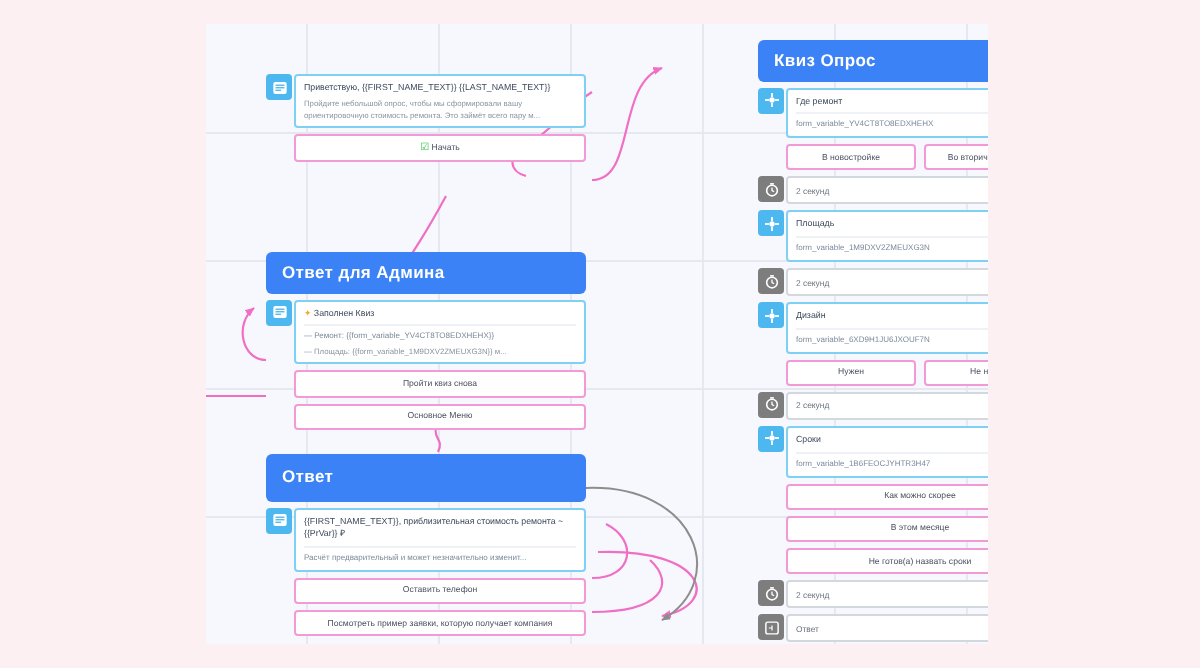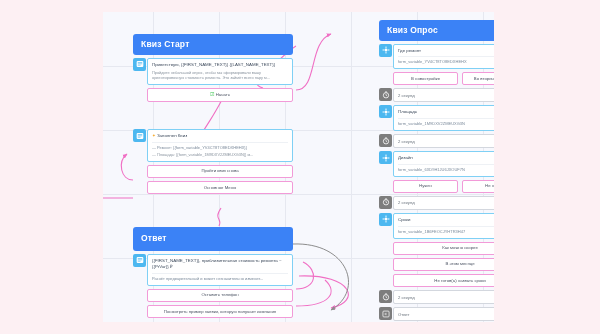--- a/index.html
+++ b/index.html
@@ -139,21 +139,20 @@
       <path d="M193,294 C228,294 235,280 222,268"></path>
 
       <path d="M196,264 C250,262 258,290 228,296" marker-end="url(#ah)"></path>
     </g>
     <g fill="none" stroke="#8d8d8d" stroke-width="1">
       <path d="M190,232 C245,230 262,278 228,298" marker-end="url(#ahg)"></path>
     </g>
   </svg>
 
   <div class="node" id="n-start">
-    <div class="node-head">Квиз Старт</div>
     <div class="row">
       <span class="badge">
         <svg width="8" height="8" viewBox="0 0 12 12">
             <rect x="1" y="1.5" width="10" height="9" rx="1.5" fill="#fff"></rect>
             <rect x="2.6" y="3.4" width="6.8" height="1" fill="#4db8f0"></rect>
             <rect x="2.6" y="5.3" width="6.8" height="1" fill="#4db8f0"></rect>
             <rect x="2.6" y="7.2" width="4.2" height="1" fill="#4db8f0"></rect>
           </svg>
       </span>
       <div class="card">
@@ -163,20 +162,21 @@
     </div>
     <div class="pad-l">
       <div class="btn">
         <span class="chk">☑</span>
         <span>Начать</span>
       </div>
     </div>
   </div>
 
   <div class="node" id="n-admin">
+    <div class="node-head">Ответ для Админа</div>
     <div class="row">
       <span class="badge">
         <svg width="8" height="8" viewBox="0 0 12 12">
             <rect x="1" y="1.5" width="10" height="9" rx="1.5" fill="#fff"></rect>
             <rect x="2.6" y="3.4" width="6.8" height="1" fill="#4db8f0"></rect>
             <rect x="2.6" y="5.3" width="6.8" height="1" fill="#4db8f0"></rect>
             <rect x="2.6" y="7.2" width="4.2" height="1" fill="#4db8f0"></rect>
           </svg>
       </span>
       <div class="card">

